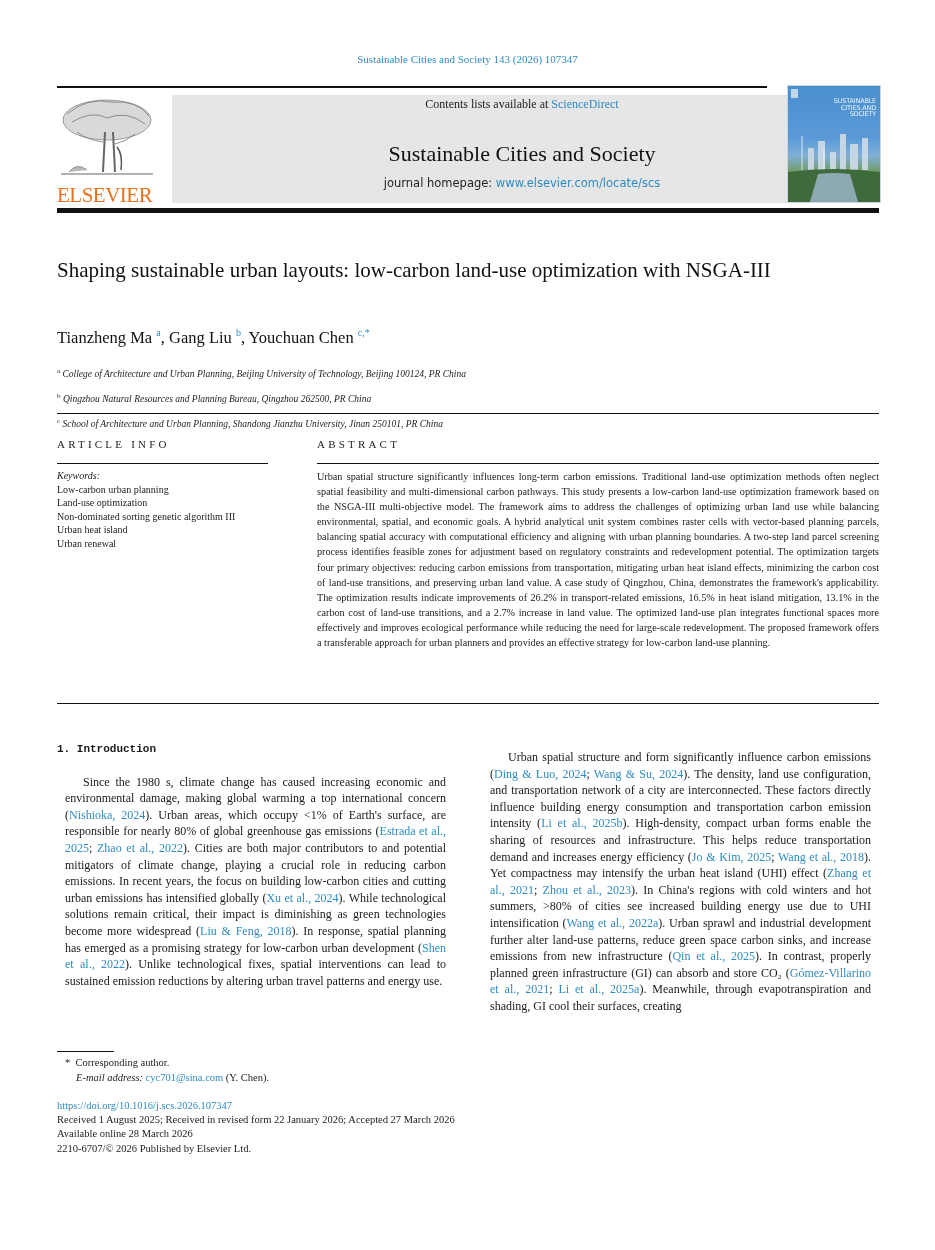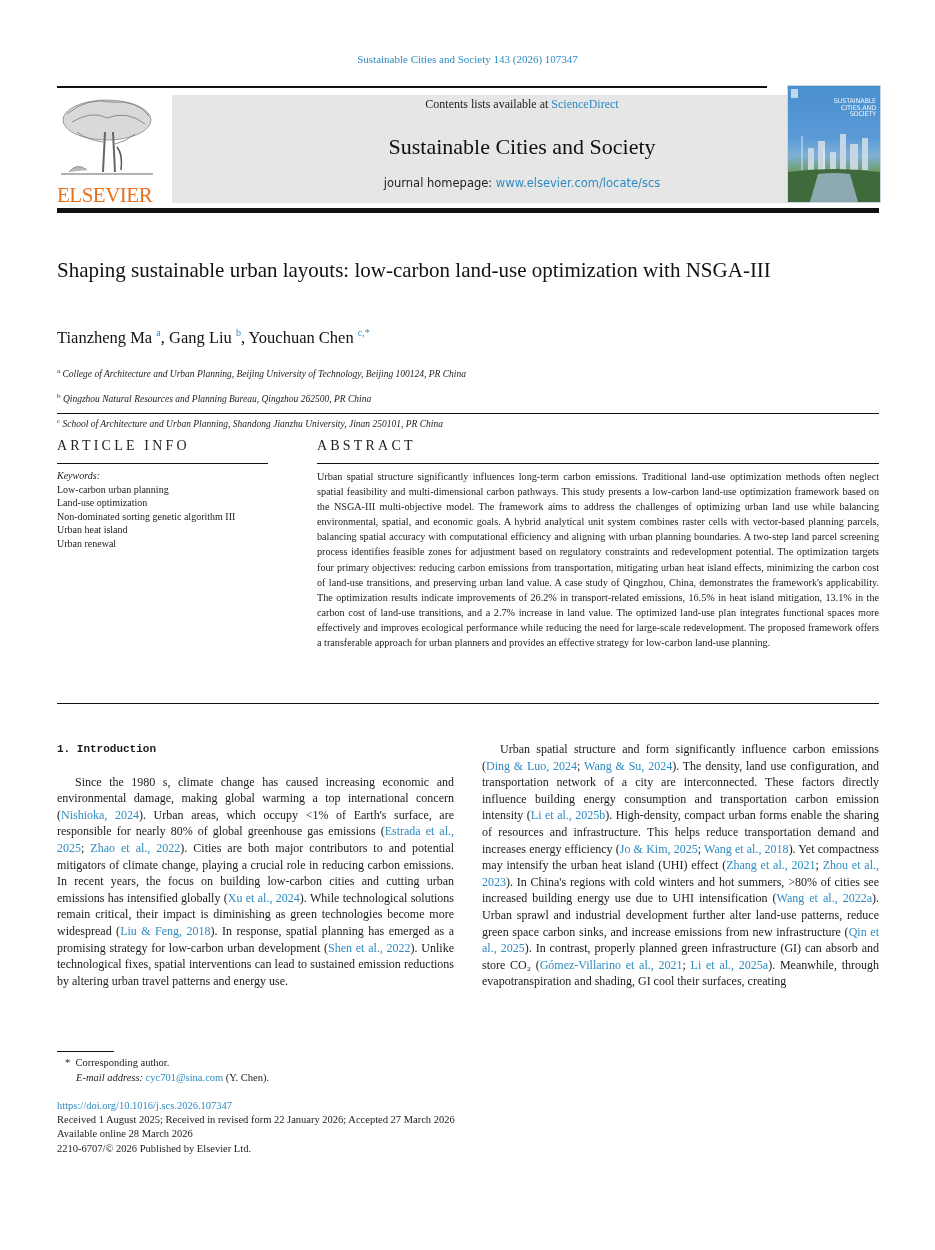--- a/index.html
+++ b/index.html
@@ -23,54 +23,54 @@
       width: 100px; height: 88px; position: relative;
     }
     .logo-word {
       font-family: "Liberation Serif", serif; color: #e9711c; font-size: 21px;
       letter-spacing: -0.5px; line-height: 22px; margin-top: 0px;
     }
     .masthead {
       left: 172px; top: 95px; width: 700px; height: 108px; background: #e6e6e6;
     }
     .mast-contents { position: absolute; top: 2px; left: 0; width: 100%; text-align: center; font-size: 12px; color: #222; }
-    .mast-title { position: absolute; top: 39px; left: 0; width: 100%; text-align: center; font-size: 22px; color: #111; }
+    .mast-title { position: absolute; top: 46px; left: 0; width: 100%; text-align: center; font-size: 22px; color: #111; }
     .mast-home { position: absolute; top: 81px; left: 0; width: 100%; text-align: center; font-size: 11.5px; font-family: "DejaVu Sans", sans-serif; color: #222; }
     .cover {
       left: 787px; top: 85px; width: 92px; height: 116px; overflow: hidden;
       background: linear-gradient(180deg, #4a8fd0 0%, #5a9ad6 45%, #7fb0d8 60%, #6f9b5e 75%, #3e6a3a 100%);
       border: 1px solid #c9d6e2;
     }
     .cover-title { position: absolute; right: 4px; top: 12px; font-family: "DejaVu Sans", sans-serif; font-size: 6.5px; line-height: 6.5px; color: #eef4fb; text-align: right; letter-spacing: -0.2px; }
     .rule-thick { left: 57px; width: 822px; height: 5px; background: #111; top: 208px; }
 
     
     .paper-title { left: 57px; top: 257px; width: 760px; font-size: 21px; line-height: 27px; color: #111; }
     .authors { left: 57px; top: 327px; font-size: 16.5px; color: #111; }
     .authors sup { color: #2e8bc0; font-size: 10px; }
     .affils { left: 57px; top: 360px; font-size: 9.5px; line-height: 22px; font-style: italic; color: #222; }
     .affils sup { font-style: normal; font-size: 7px; }
     .rule-mid { left: 57px; width: 822px; height: 1px; background: #111; top: 413px; }
 
-    .section-label { font-size: 14px; letter-spacing: 3.2px; color: #222; }
+    .section-label { font-size: 11px; letter-spacing: 3.2px; color: #222; }
     .ai-label { left: 57px; top: 438px; }
     .ab-label { left: 317px; top: 438px; }
     .ai-rule { left: 57px; width: 211px; height: 1px; background: #111; top: 463px; }
     .ab-rule { left: 317px; width: 562px; height: 1px; background: #111; top: 463px; }
     .keywords { left: 57px; top: 469px; font-size: 10px; line-height: 13.5px; color: #222; }
     .keywords .kw-head { font-style: italic; }
     .abstract { left: 317px; top: 469px; width: 562px; font-size: 10.2px; line-height: 15.1px; text-align: justify; color: #222; }
     .rule-ab-end { left: 57px; width: 822px; height: 1px; background: #111; top: 703px; }
 
     
     .col { font-size: 12px; line-height: 16.6px; text-align: justify; color: #1a1a1a; }
     .col-left { left: 57px; top: 741px; width: 397px; }
     .col-right { left: 482px; top: 741px; width: 397px; }
     .sec-head { font-weight: bold; font-size: 11px; margin: 0 0 16px 0; font-family: Liberation Mono, monospace; }
-    .para { text-indent: 18px; margin: 0; }
+    .para { text-indent: 18px; margin: 8px; }
 
     
     .fn-rule { left: 57px; width: 57px; height: 1px; background: #111; top: 1051px; }
     .footnote { left: 57px; top: 1056px; font-size: 10.5px; line-height: 14.5px; color: #222; }
     .fn-indent { padding-left: 19px; }
     .pubinfo { left: 57px; top: 1099px; font-size: 10.5px; line-height: 14.2px; color: #222; }
   </style>
 </head>
 <body>
 

